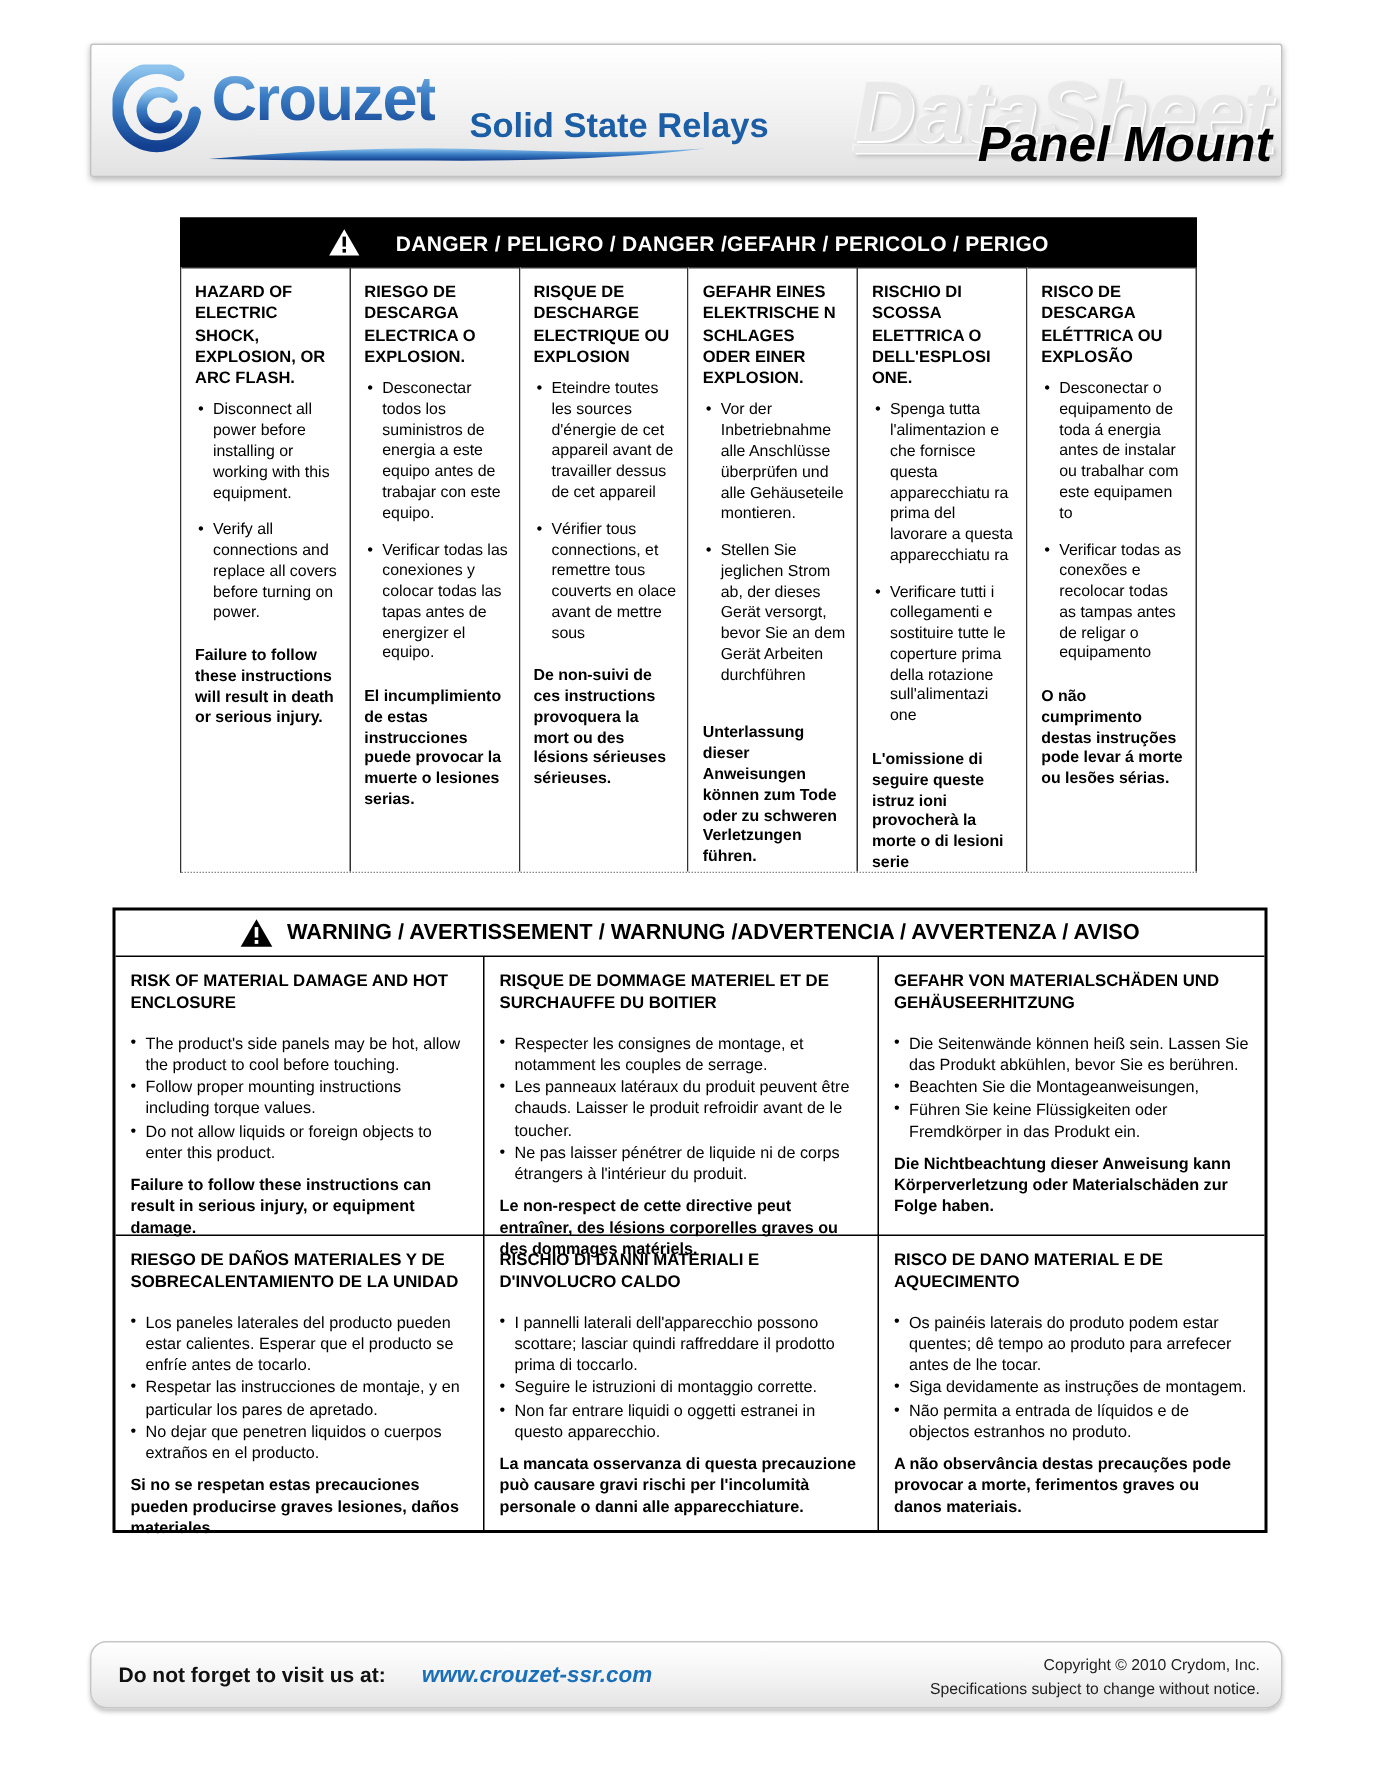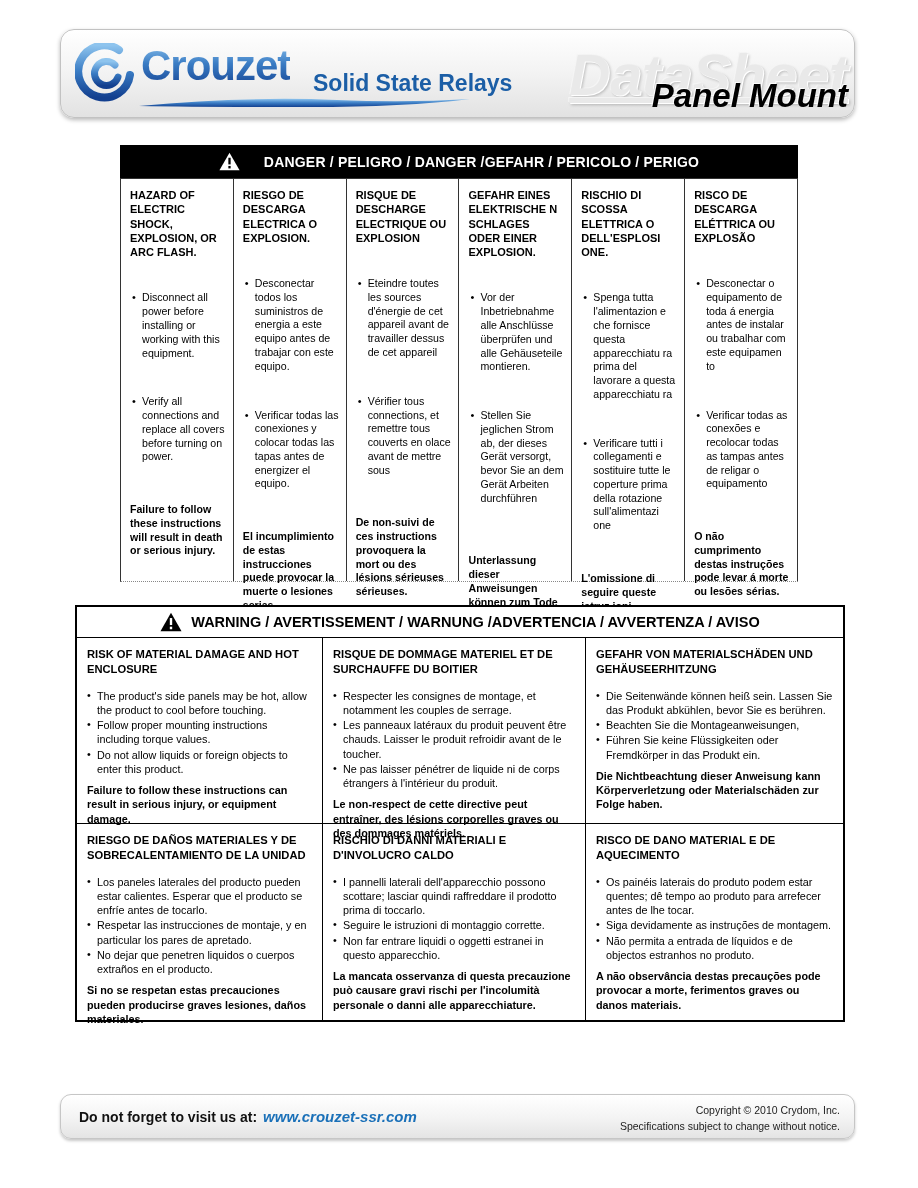--- a/index.html
+++ b/index.html
@@ -3,21 +3,21 @@
 <meta charset="utf-8">
 <style>
   * { margin:0; padding:0; box-sizing:border-box; }
   html,body { background:#fff; }
   body { font-family:"Liberation Sans", sans-serif; color:#000; }
   .page { position:relative; width:918px; height:1188px; background:#fff; overflow:hidden; }
 
   
   .topbar {
     position:absolute; left:60px; top:29px; width:795px; height:89px;
-    border-radius:14px; border:1px solid #c2c2c2;
+    border-radius:2px; border:1px solid #c2c2c2;
     background:linear-gradient(180deg,#ffffff 0%,#f4f4f4 45%,#e2e2e2 100%);
     box-shadow:0 2px 4px rgba(0,0,0,.28);
   }
   .logo-icon { position:absolute; left:14px; top:13px; width:60px; height:60px; }
   .brand-text {
     position:absolute; left:80px; top:12px;
     font-size:42px; font-weight:bold; letter-spacing:-1px;
     background:linear-gradient(180deg,#8ec4ee 0%,#3a7cc4 45%,#123f8f 100%);
     -webkit-background-clip:text; background-clip:text;
     -webkit-text-fill-color:transparent; color:#1b5ea6;
@@ -48,21 +48,21 @@
     height:33px; background:#000; color:#fff;
     display:flex; align-items:center; justify-content:center; gap:24px;
     font-size:14px; font-weight:bold; letter-spacing:.2px;
     border:1px solid #000;
   }
   .danger-body { display:flex; border-left:1px solid #333; border-bottom:1px dotted #888; height:404px; }
   .dcol {
     flex:1 1 0; border-right:1px solid #333; border-top:1px solid #333;
     background:#fff; padding:9px 7px 6px 9px;
     font-size:10.6px; line-height:1.3;
-    display:flex; flex-direction:column;gap:24px;
+    display:flex; flex-direction:column;
   }
   .dtitle { font-weight:bold; font-size:11px; margin-bottom:8px; }
   .dcol .bullet { position:relative; padding-left:12px; margin-bottom:11px; }
   .dcol .bullet::before { content:"•"; position:absolute; left:2px; top:-1px; font-size:11px; }
   .dfooter { font-weight:bold; margin-top:4px; }
 
   
   .warning-table { position:absolute; left:75px; top:605px; width:770px; border:2px solid #000; background:#fff; }
   .warning-head {
     height:31px; display:flex; align-items:center; justify-content:center; gap:9px;
@@ -82,21 +82,21 @@
   .wfooter { font-weight:bold; margin-top:auto; padding-top:6px; }
 
   
   .bottombar {
     position:absolute; left:60px; top:1094px; width:795px; height:45px;
     border-radius:11px; border:1px solid #c6c6c6;
     background:linear-gradient(180deg,#ffffff 0%,#f3f3f3 55%,#e4e4e4 100%);
     box-shadow:0 2px 3px rgba(0,0,0,.22);
   }
   .visit { position:absolute; left:18px; top:13px; font-size:14px; font-weight:bold; color:#111; }
-  .visit a { color:#1a70b8; font-style:italic; text-decoration:none; font-size:15px; margin-left:6px; }
+  .visit a { color:#1a70b8; font-style:italic; text-decoration:none; font-size:15px; margin-left:24px; }
   .legal { position:absolute; right:14px; top:7px; text-align:right; font-size:10.5px; color:#222; line-height:1.55; }
 </style>
 </head>
 <body>
 
 <div class="page">
 
   <header class="topbar">
     <svg class="logo-icon" viewBox="0 0 60 60">
       <defs>

